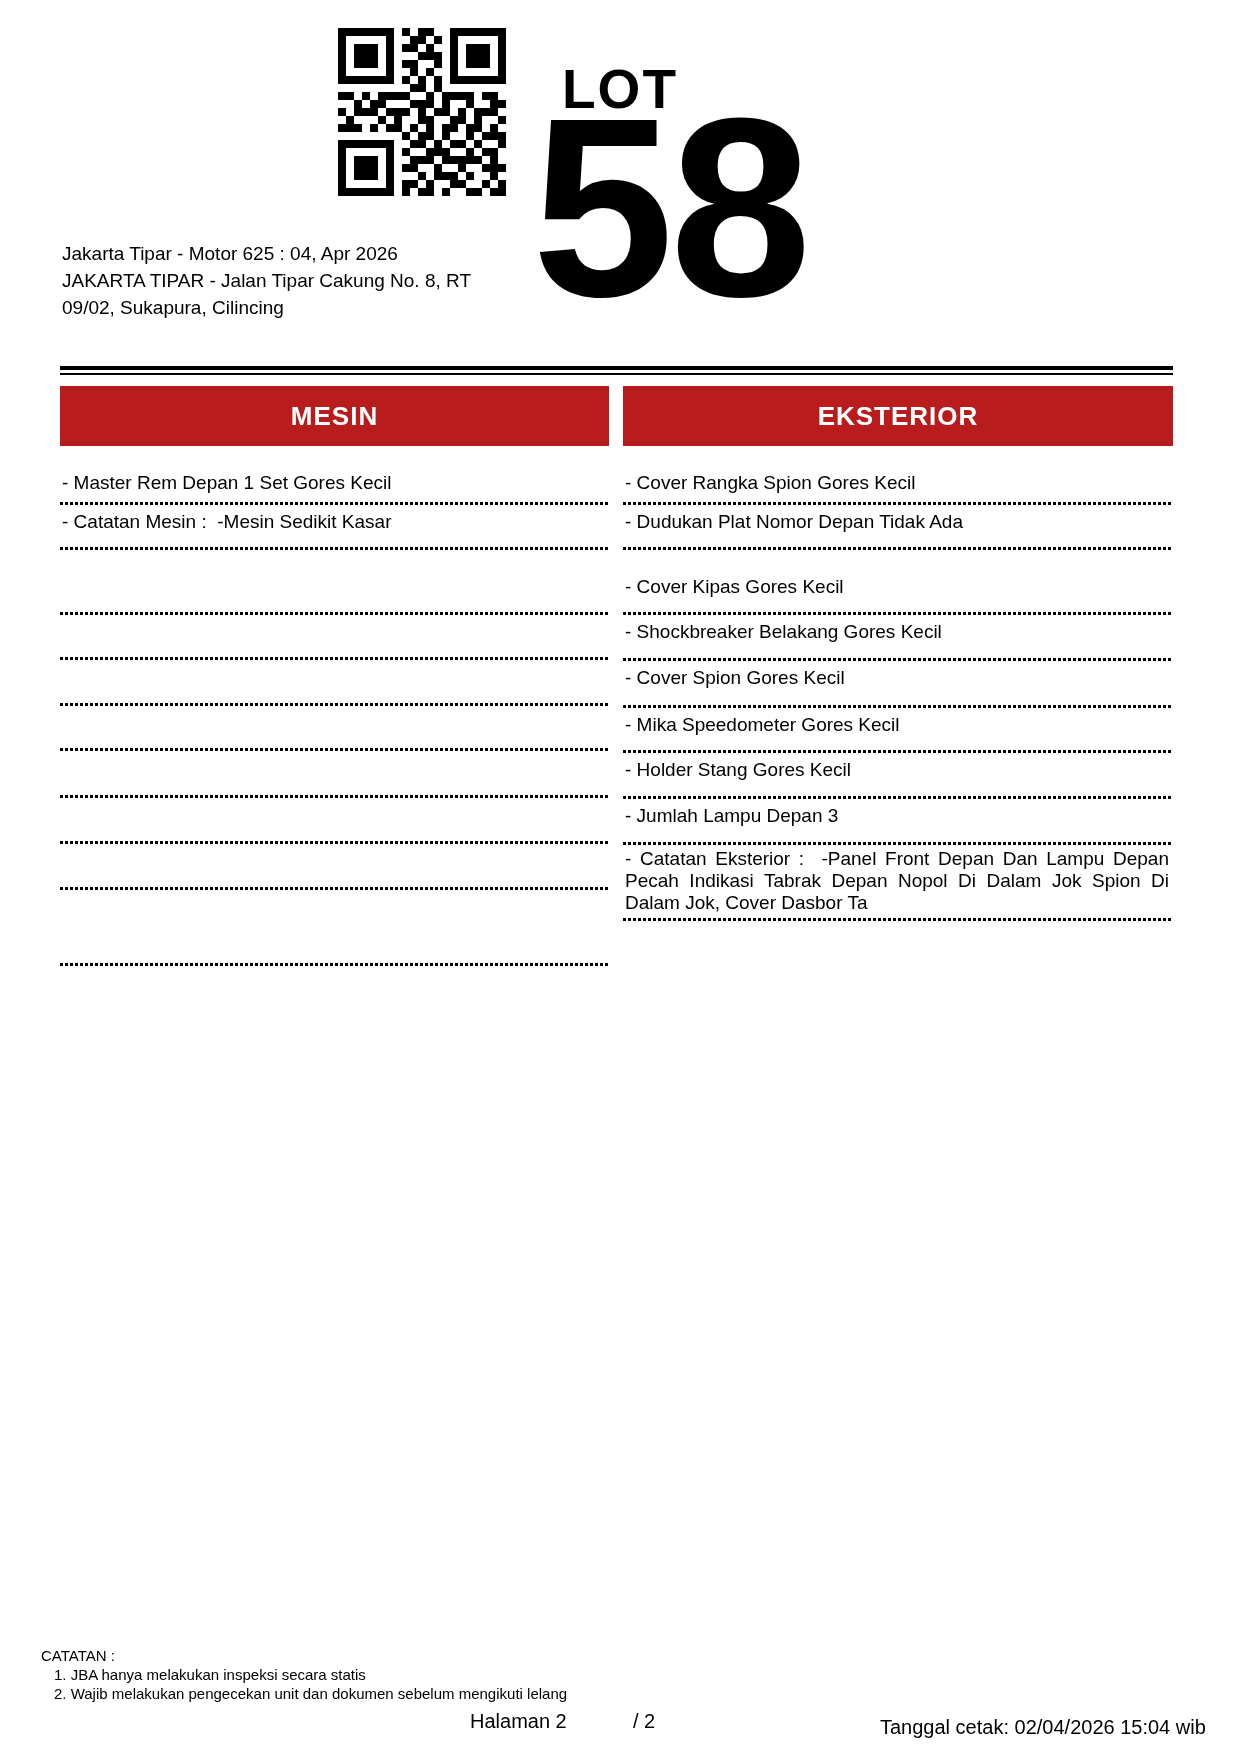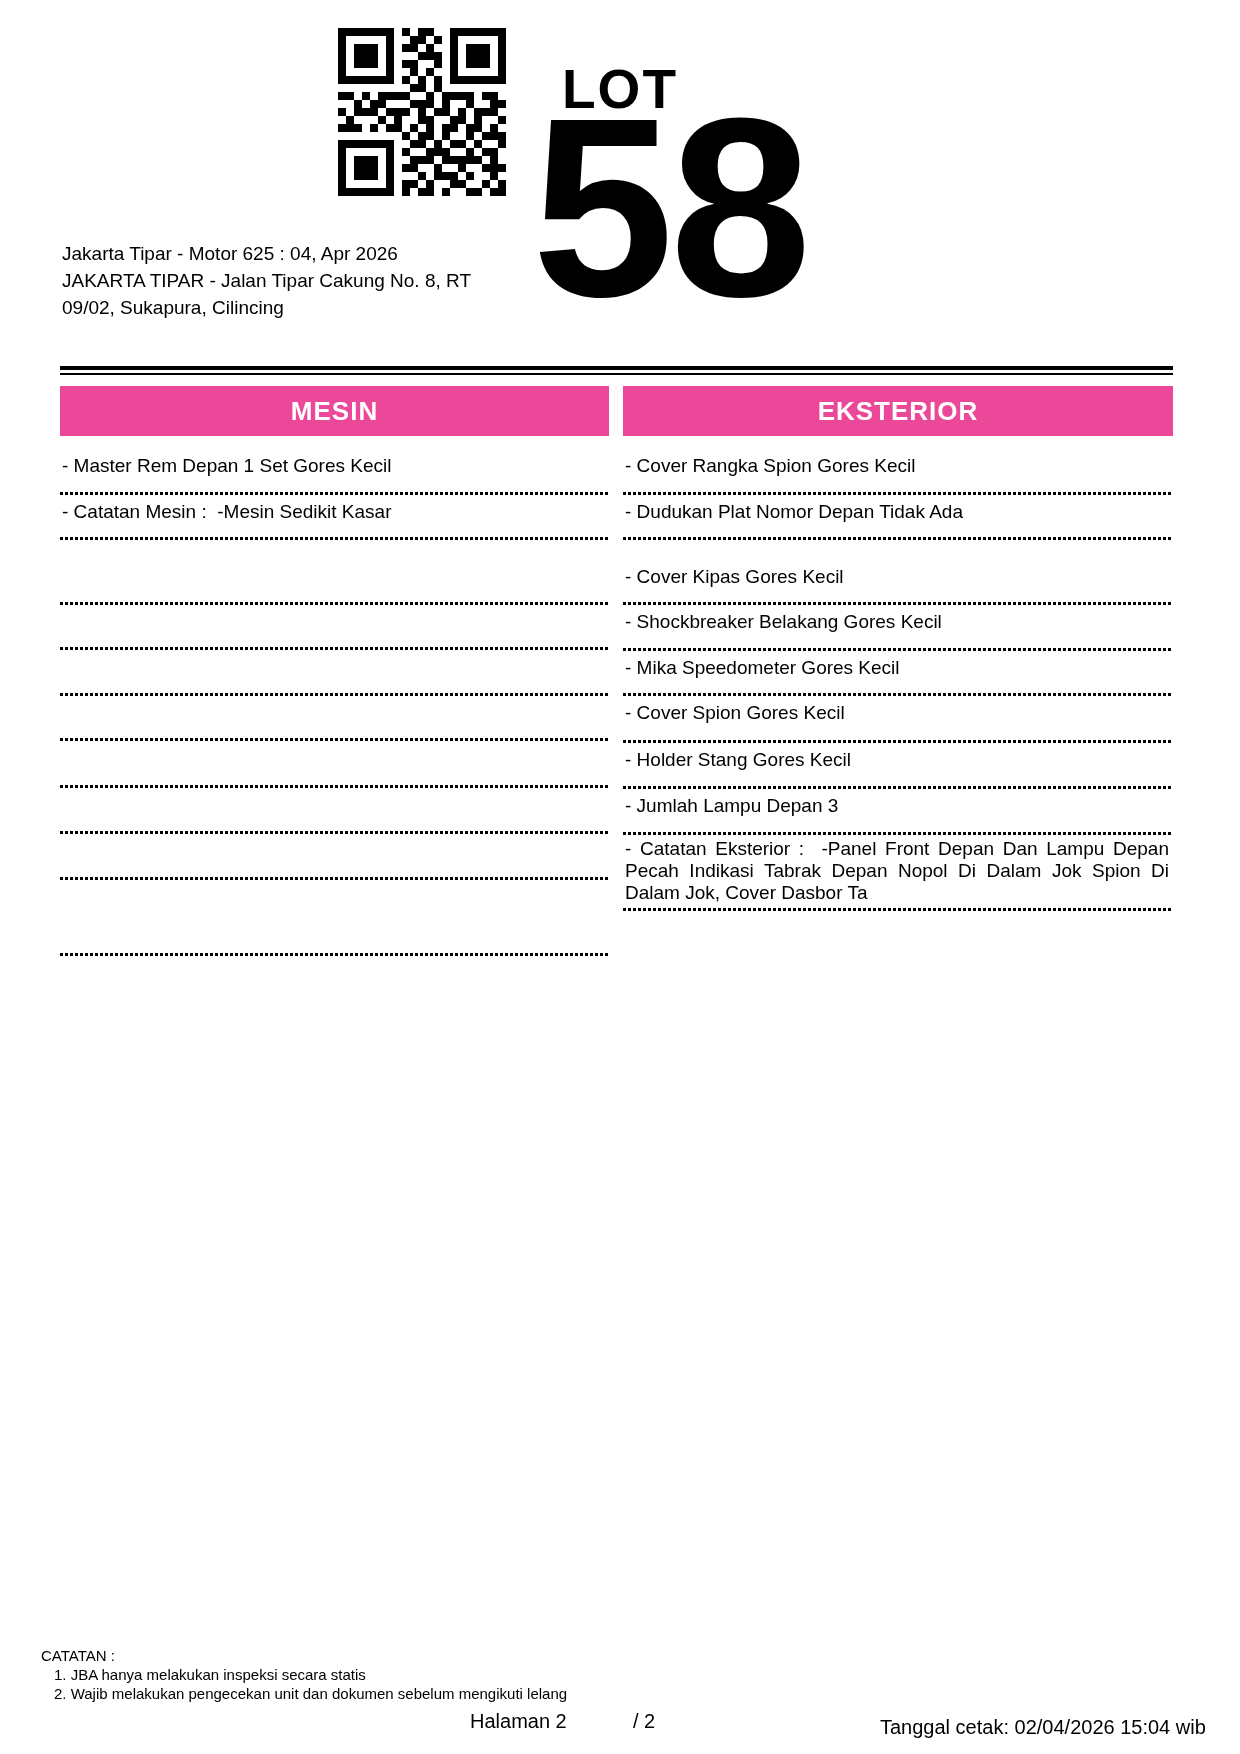--- a/index.html
+++ b/index.html
@@ -38,34 +38,34 @@
     border-bottom:2px solid #000;
   }
   
   .columns{
     position:absolute;left:60px;top:386px;width:1113px;
     display:flex;gap:14px;
   }
   .col{width:549px;flex:0 0 auto;}
   .col:last-child{width:550px;}
   .col-header{
-    height:50px;background:#ec4899;color:#fff;
+    height:60px;background:#b91c1c;color:#fff;
     display:flex;align-items:center;justify-content:center;
     font-size:26px;font-weight:bold;letter-spacing:1px;
   }
   .row{
     box-sizing:border-box;
     padding:6px 4px 0 2px;
     font-size:19px;line-height:22px;
     background-image:repeating-linear-gradient(90deg,#000 0 3px,rgba(0,0,0,0) 3px 5px);
     background-position:left bottom;
     background-size:100% 3px;
     background-repeat:no-repeat;
   }
-  .r1{height:59px;padding-top:19px;}
+  .r1{height:59px;padding-top:26px;}
   .r2{height:45px;}
   .r3{height:45px;margin-top:20px;}
   .r4{height:45px;}
   .r5{height:46px;}
   .r6{height:45px;}
   .r7{height:47px;}
   .r8{height:46px;}
   .r9{height:46px;}
   .r10{height:76px;}
   .justify{text-align:justify;padding-top:3px;}
@@ -363,22 +363,22 @@
       <div class="row r9"></div>
       <div class="row r10"></div>
     </section>
 
     <section class="col">
       <header class="col-header">EKSTERIOR</header>
       <div class="row r1">- Cover Rangka Spion Gores Kecil</div>
       <div class="row r2">- Dudukan Plat Nomor Depan Tidak Ada</div>
       <div class="row r3">- Cover Kipas Gores Kecil</div>
       <div class="row r5">- Shockbreaker Belakang Gores Kecil</div>
+      <div class="row r7">- Cover Spion Gores Kecil</div>
       <div class="row r6">- Mika Speedometer Gores Kecil</div>
-      <div class="row r7">- Cover Spion Gores Kecil</div>
       <div class="row r8">- Holder Stang Gores Kecil</div>
       <div class="row r9">- Jumlah Lampu Depan 3</div>
       <div class="row r10 justify">- Catatan Eksterior :&nbsp; -Panel Front Depan Dan Lampu Depan Pecah Indikasi Tabrak Depan Nopol Di Dalam Jok Spion Di Dalam Jok, Cover Dasbor Ta</div>
     </section>
 
   </div>
 
   <div class="catatan">
     <div>CATATAN :</div>
     <div class="note-item">1. JBA hanya melakukan inspeksi secara statis</div>

